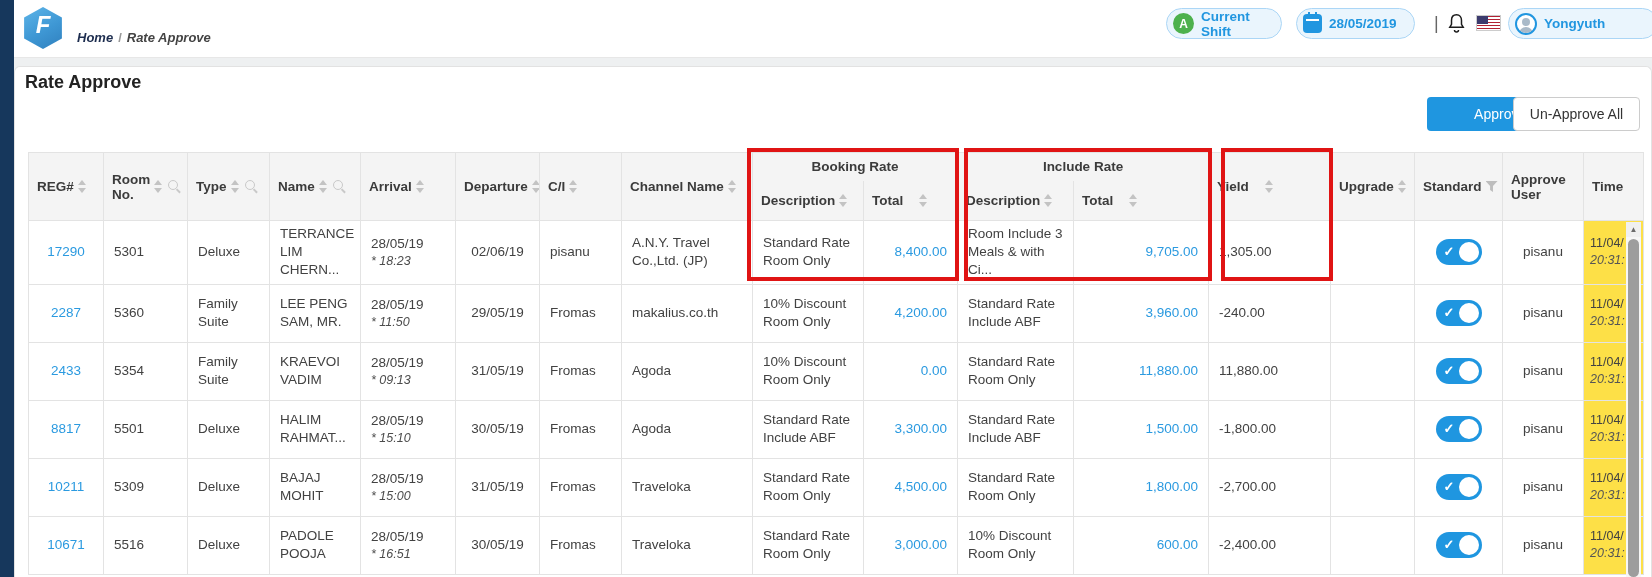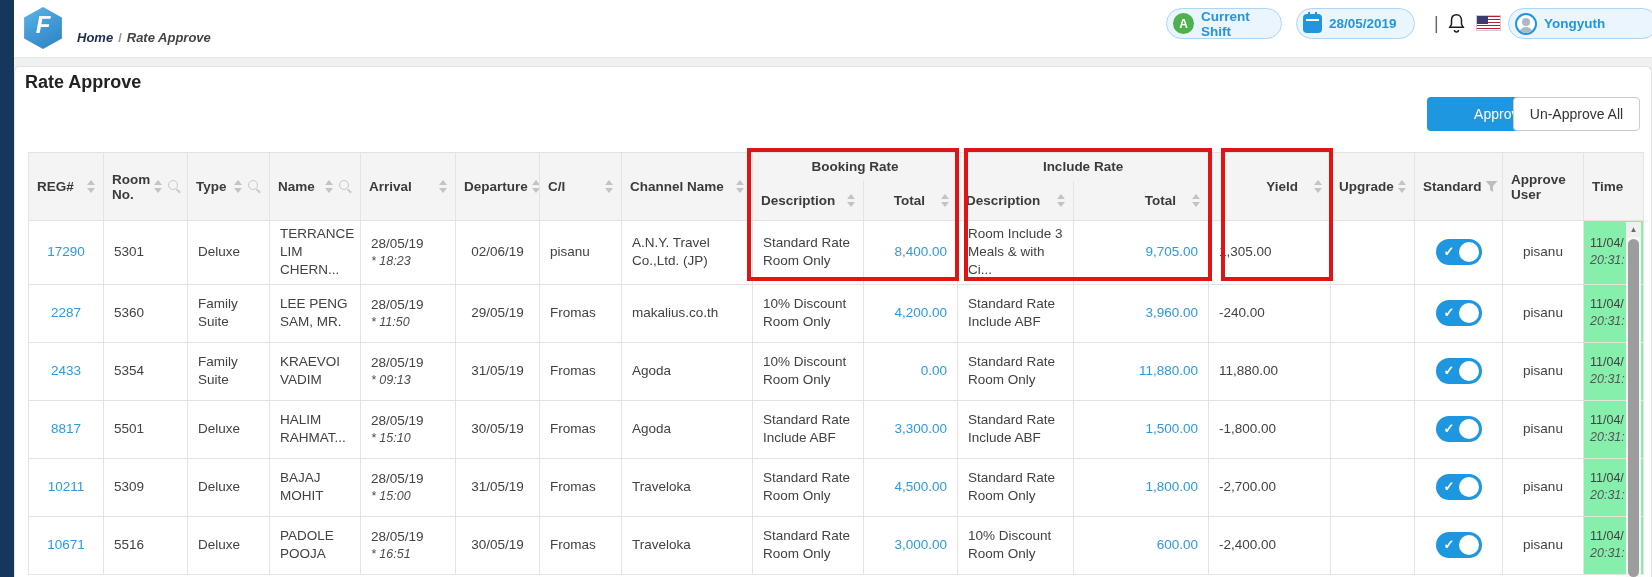--- a/index.html
+++ b/index.html
@@ -54,39 +54,39 @@
   .btn-approve-all { left:1427px; width:123px; background:#1f96e0; color:#fff;padding-left:42px; }
   .btn-unapprove-all { left:1513px; width:127px; background:#fff; color:#333; border:1px solid #ccc; }
 
   
   table.grid { position:absolute; left:28px; top:152px; width:1615px; border-collapse:collapse; table-layout:fixed; background:#fff; z-index:2; }
   .grid th, .grid td { border:1px solid #e3e3e3; overflow:hidden; }
   .grid th { background:#f4f4f4; font-size:13.5px; font-weight:bold; color:#3b3b3b; padding:3px 8px; text-align:left; vertical-align:middle; }
   .grid tr.hrow1 th.group { text-align:center; height:28px; border-bottom:none; }
   .grid tr.hrow2 th { height:40px; border-top:none; }
   .grid td { font-size:13.5px; color:#424242; padding:4px 10px; vertical-align:middle; height:58px; line-height:1.35; }
-  .th-flex { display:flex; align-items:center; justify-content:space-between; gap:4px; }
-  .th-right { justify-content:flex-end; gap:16px; }
+  .th-flex { display:flex; align-items:center; justify-content:flex-start; gap:4px; }
+  .th-right { justify-content:flex-start; gap:16px; }
   .icons { display:inline-flex; align-items:center; gap:6px; flex:0 0 auto; }
   .sort { display:inline-flex; flex-direction:column; gap:3px; }
   .sort i { display:block; width:0; height:0; border-left:4px solid transparent; border-right:4px solid transparent; }
   .sort .up { border-bottom:5px solid #c3c3c3; }
   .sort .dn { border-top:5px solid #c3c3c3; }
   .mag { width:13px; height:13px; position:relative; display:inline-block; }
   .mag:before { content:""; position:absolute; left:0; top:0; width:8px; height:8px; border:1.5px solid #c9c9c9; border-radius:50%; }
   .mag:after { content:""; position:absolute; width:5px; height:1.5px; background:#c9c9c9; right:0; bottom:2px; transform:rotate(45deg); }
   .funnel { width:12px; height:11px; display:inline-block; background:#bdbdbd; clip-path:polygon(0 0,100% 0,62% 45%,62% 100%,38% 82%,38% 45%); }
 
   td.c-center { text-align:center; }
   td.c-right { text-align:left; }
   td.money, a.reg-link { color:#2b9ae0; }
   a.reg-link { text-decoration:none; }
   td.money { text-align:right; }
   .it { font-style:italic; font-size:12.5px; color:#4c4c4c; }
-  td.time-cell { background:#86efac; padding:0 6px; font-size:12.5px; }
+  td.time-cell { background:#fde047; padding:0 6px; font-size:12.5px; }
   td.time-cell .it { color:#555; }
 
   .toggle { width:46px; height:26px; border-radius:13px; background:#1f96e0; position:relative; margin:0 auto; cursor:pointer; }
   .toggle .chk { position:absolute; left:8px; top:4px; color:#fff; font-size:13px; font-weight:bold; }
   .toggle .knob { position:absolute; right:3px; top:3px; width:20px; height:20px; border-radius:50%; background:#fff; }
 
   
   .redbox { position:absolute; border:4px solid #e01414; background:transparent; z-index:10; pointer-events:none; }
   .rb-booking { left:747px; top:148px; width:212px; height:133px; }
   .rb-actual  { left:964px; top:148px; width:248px; height:133px; }

